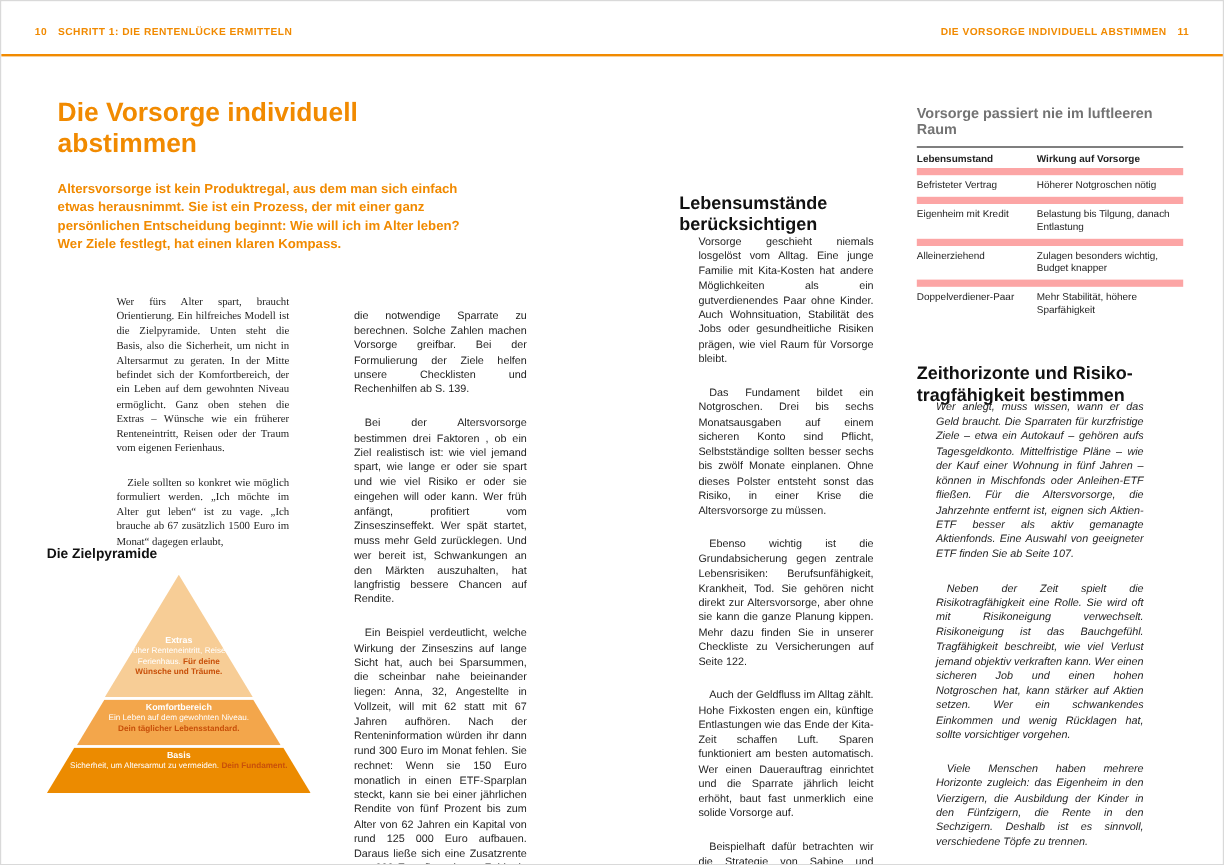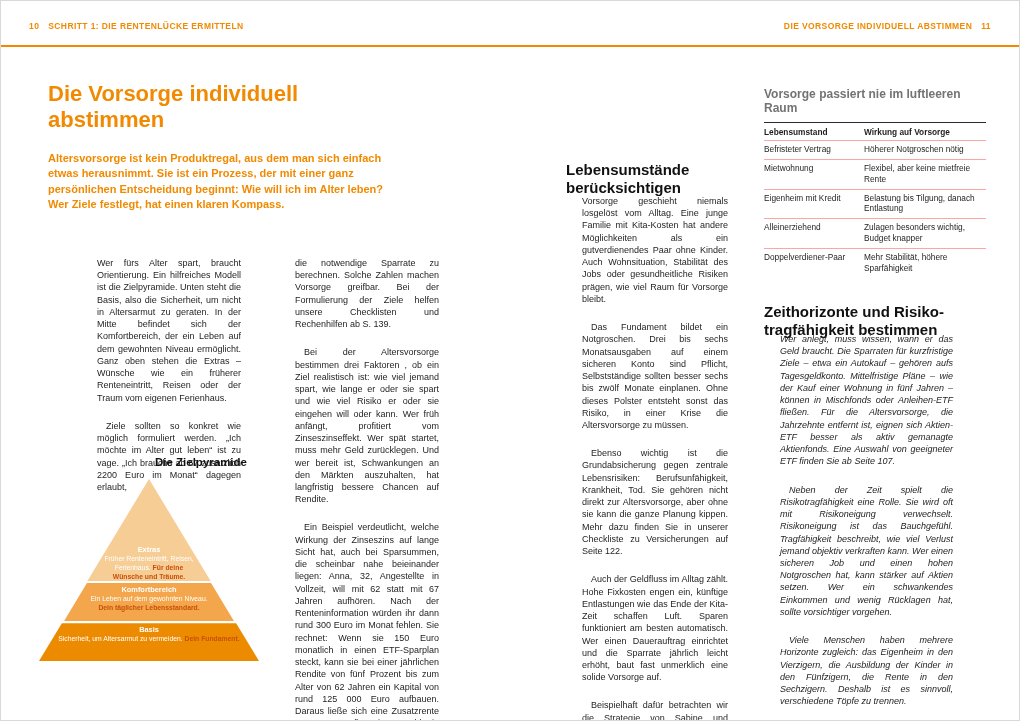--- a/index.html
+++ b/index.html
@@ -15,48 +15,48 @@
   .hdr-right { right:28px; }
   .top-rule { position:absolute; top:44px; left:0; width:1020px; height:2px; background:#F18A00; }
 
   
   .main-title { position:absolute; left:47px; top:80px; width:285px; font-size:22px; font-weight:bold; color:#F18A00; line-height:1.18; }
   .intro { position:absolute; left:47px; top:150px; width:350px; font-size:11px; font-weight:bold; color:#F18A00; line-height:1.4; }
 
   .col { position:absolute; font-size:9px; line-height:1.36; text-align:justify; }
   .col p { margin:16px; }
   .col p + p { text-indent:9px; }
-  .col1 { left:80px;  top:240px; width:176px; }
+  .col1 { left:80px;  top:228px; width:176px;font-family:Liberation Serif, serif; }
   .col2 { left:278px; top:240px; width:176px; }
   .col3 { left:565px; top:178px; width:178px; }
   .col4 { left:763px; top:316px; width:205px;font-style:italic; }
 
   .subhead { position:absolute; font-size:15px; font-weight:bold; line-height:1.2; color:#111;margin-top:20px; }
   .col3-heading { left:565px; top:140px; width:170px; }
   .col4-heading { left:763px; top:282px; width:182px; }
 
   
-  .pyr-heading { position:absolute; left:26px; top:455px; width:220px; text-align:right; font-size:11.5px; font-weight:bold; color:#111; }
+  .pyr-heading { position:absolute; left:38px; top:455px; width:220px; text-align:left; font-size:11.5px; font-weight:bold; color:#111; }
   .pyramid { position:absolute; left:38px; top:478px; width:220px; height:182px; }
   .band { position:absolute; left:0; top:0; width:100%; height:100%; }
   .band-extras  { background:#F7CD96; clip-path:polygon(50% 0%, 50% 0%, 78% 56%, 22% 56%); }
   .band-komfort { background:#F3A64B; clip-path:polygon(21.8% 57.2%, 78.2% 57.2%, 88.6% 78%, 11.4% 78%); }
   .band-basis   { background:#EC8B00; clip-path:polygon(10.4% 79.2%, 89.6% 79.2%, 100% 100%, 0% 100%); }
   .pyr-text { position:absolute; left:0; right:0; text-align:center; color:#ffffff; font-size:6.8px; line-height:1.28; }
   .pyr-text .lvl { display:block; font-size:7.4px; font-weight:bold; margin-bottom:1px; }
   .pyr-text .hl  { color:#C8500A; font-weight:bold; }
-  .pt-extras  { top:50px;  } .pt-extras  .inner { width:98px;  margin:16px auto; }
+  .pt-extras  { top:50px;  } .pt-extras  .inner { width:98px;  margin:0 auto; }
   .pt-komfort { top:106px; } .pt-komfort .inner { width:132px; margin:0 auto; }
   .pt-basis   { top:146px; } .pt-basis   .inner { width:192px; margin:0 auto; }
 
   
   .tbl { position:absolute; left:763px; top:86px; width:222px; }
   .tbl-title { font-size:12px; font-weight:bold; line-height:1.18; color:#737373; margin:0 0 7px; }
   .thead { display:flex; border-top:1.5px solid #2b2b2b; padding:4px 0 3px; font-weight:bold; font-size:8.3px; }
-  .trow  { display:flex; border-top:1px solid #fca5a5; padding:3px 0 4px; font-size:8.3px; line-height:1.3; }
+  .trow  { display:flex; border-top:6px solid #fca5a5; padding:3px 0 4px; font-size:8.3px; line-height:1.3; }
   .tc-l { width:100px; padding-right:0; box-sizing:border-box; }
   .tc-r { flex:1; }
 </style>
 </head>
 <body>
 
 <div class="canvas">
 
   <div class="hdr hdr-left">
     <span>10</span>
@@ -66,21 +66,21 @@
     <span>DIE VORSORGE INDIVIDUELL ABSTIMMEN</span>
     <span>11</span>
   </div>
   <div class="top-rule"></div>
 
   <h1 class="main-title" style="margin:0;">Die Vorsorge individuell abstimmen</h1>
   <p class="intro" style="margin:0;">Altersvorsorge ist kein Produktregal, aus dem man sich einfach etwas herausnimmt. Sie ist ein Prozess, der mit einer ganz persönlichen Entscheidung beginnt: Wie will ich im Alter leben? Wer Ziele festlegt, hat einen klaren Kompass.</p>
 
   <div class="col col1">
     <p>Wer fürs Alter spart, braucht Orientierung. Ein hilfreiches Modell ist die Zielpyramide. Unten steht die Basis, also die Sicherheit, um nicht in Altersarmut zu geraten. In der Mitte befindet sich der Komfortbereich, der ein Leben auf dem gewohnten Niveau ermöglicht. Ganz oben stehen die Extras – Wünsche wie ein früherer Renteneintritt, Reisen oder der Traum vom eigenen Ferienhaus.</p>
-    <p>Ziele sollten so konkret wie möglich formuliert werden. „Ich möchte im Alter gut leben“ ist zu vage. „Ich brauche ab 67 zusätzlich 2200 Euro im Monat“ dagegen erlaubt,</p>
+    <p>Ziele sollten so konkret wie möglich formuliert werden. „Ich möchte im Alter gut leben“ ist zu vage. „Ich brauche ab 67 zusätzlich 1500 Euro im Monat“ dagegen erlaubt,</p>
   </div>
 
   <div class="pyr-heading">Die Zielpyramide</div>
   <div class="pyramid">
     <div class="band band-extras"></div>
     <div class="band band-komfort"></div>
     <div class="band band-basis"></div>
 
     <div class="pyr-text pt-extras">
       <div class="inner">
@@ -124,24 +124,20 @@
     <h2 class="tbl-title">Vorsorge passiert nie im luftleeren Raum</h2>
     <div class="thead">
       <div class="tc-l">Lebensumstand</div>
       <div class="tc-r">Wirkung auf Vorsorge</div>
     </div>
     <div class="trow">
       <div class="tc-l">Befristeter Vertrag</div>
       <div class="tc-r">Höherer Notgroschen nötig</div>
     </div>
     <div class="trow">
-      <div class="tc-l">Mietwohnung</div>
-      <div class="tc-r">Flexibel, aber keine mietfreie Rente</div>
-    </div>
-    <div class="trow">
       <div class="tc-l">Eigenheim mit Kredit</div>
       <div class="tc-r">Belastung bis Tilgung, danach Entlastung</div>
     </div>
     <div class="trow">
       <div class="tc-l">Alleinerziehend</div>
       <div class="tc-r">Zulagen besonders wichtig, Budget knapper</div>
     </div>
     <div class="trow">
       <div class="tc-l">Doppelverdiener-Paar</div>
       <div class="tc-r">Mehr Stabilität, höhere Sparfähigkeit</div>

